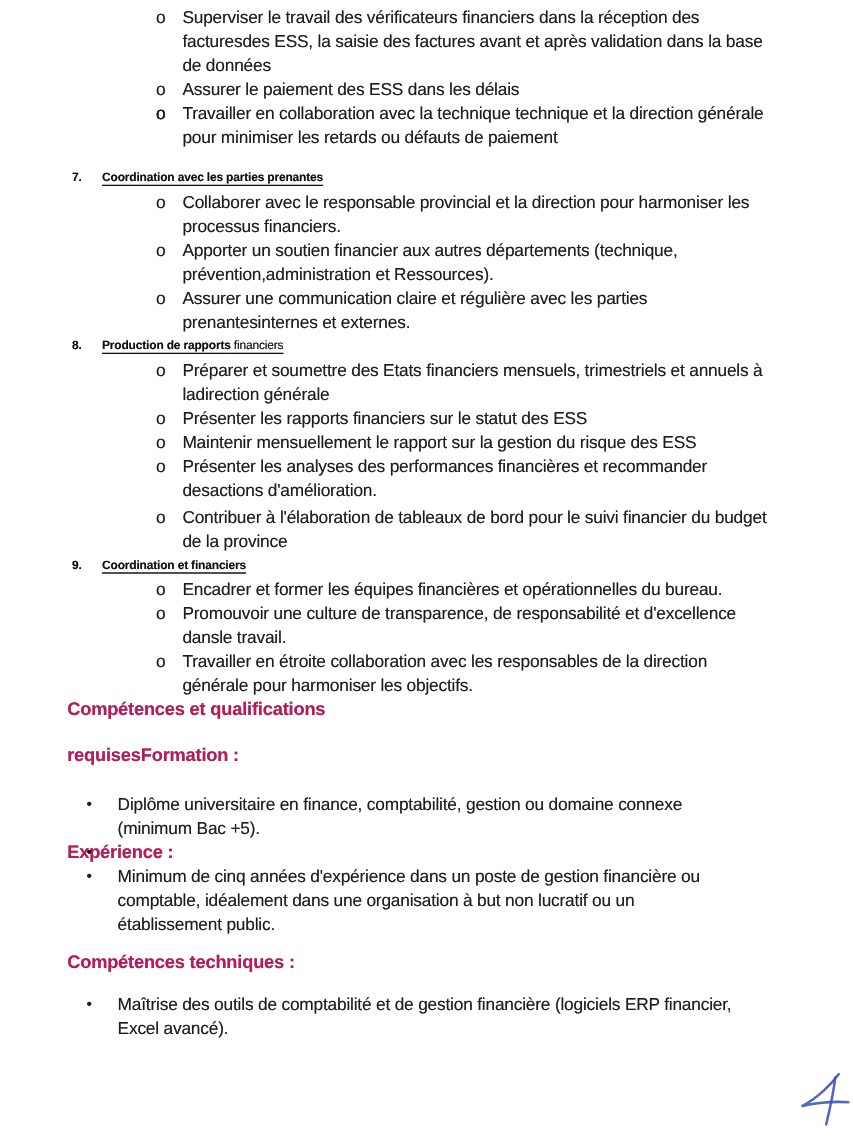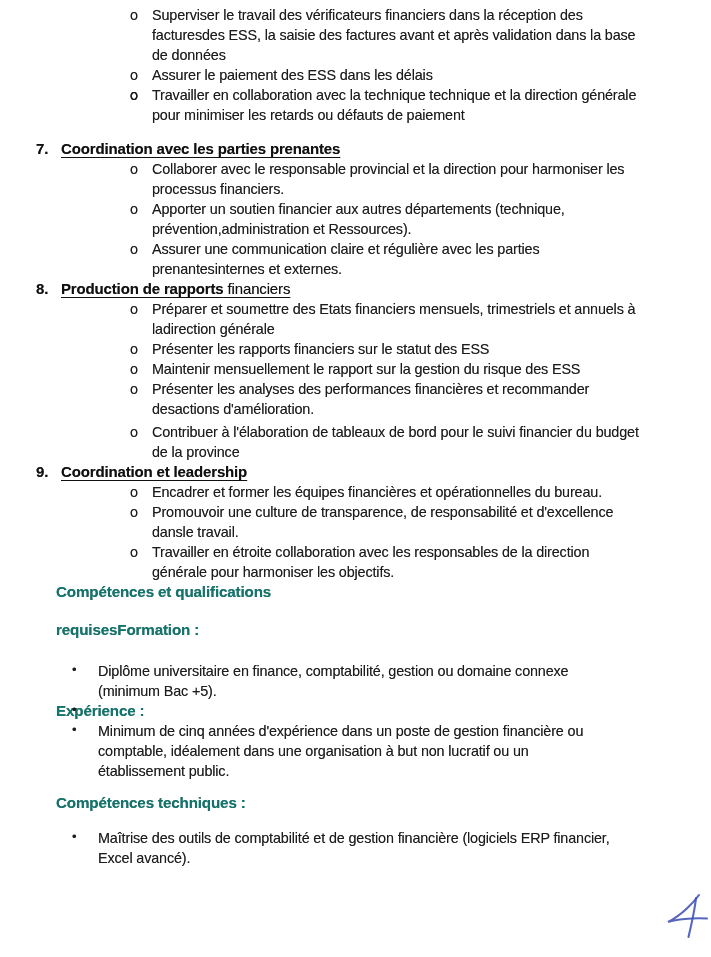--- a/index.html
+++ b/index.html
@@ -19,28 +19,28 @@
     padding-top: 5px;
   }
   
   .o-item { position: relative; padding-left: 152px; padding-right: 8px; }
   .o-item .om { position: absolute; left: 130px; top: 0; }
   
   .d-item { position: relative; padding-left: 98px; padding-right: 8px; }
   .d-item .dm { position: absolute; left: 72px; top: -1px; font-size: 13px; }
   .txt { white-space: pre-line; display: block; }
   
-  .sec-heading { margin-left: 36px; font-weight: 700; font-size: 15px; color: #101010; }
+  .sec-heading { margin-left: 60px; font-weight: 700; font-size: 10px; color: #101010; }
   .sec-num { display: inline-block; width: 25px; }
   .sec-title { text-decoration: underline; text-decoration-thickness: 1.3px; text-underline-offset: 2.5px; }
   .sec-title .tn { font-weight: 400; }
   .mt14 { margin-top: 14px; }
   .mt3  { margin-top: 3px; }
   
-  .bhead { margin-left: 56px; font-weight: 700; font-size: 15.2px; color: #0f766e; }
+  .bhead { margin-left: 56px; font-weight: 700; font-size: 15.2px; color: #be185d; }
   .h-qual { margin-top: 0px; }
   .h-req  { margin-top: 18px; }
   .h-exp  { }
   .h-tech { margin-top: 12px; }
   .list-formation { margin-top: 21px; }
   .list-tech { margin-top: 15px; }
   
   .handwritten { position: absolute; left: 663px; top: 891px; width: 46px; height: 50px; }
 </style>
 </head>
@@ -113,21 +113,21 @@
 desactions d'amélioration.</span>
     </div>
     <div class="o-item mt3">
       <span class="om">o</span>
       <span class="txt">Contribuer à l'élaboration de tableaux de bord pour le suivi financier du budget
 de la province</span>
     </div>
   </div>
 
   <div class="sec-heading">
-    <span class="sec-num">9.</span><span class="sec-title"><span class="tb">Coordination et leadership</span><span class="tn"></span></span>
+    <span class="sec-num">9.</span><span class="sec-title"><span class="tb">Coordination et financiers</span><span class="tn"></span></span>
   </div>
   <div class="o-list">
     <div class="o-item">
       <span class="om">o</span>
       <span class="txt">Encadrer et former les équipes financières et opérationnelles du bureau.</span>
     </div>
     <div class="o-item">
       <span class="om">o</span>
       <span class="txt">Promouvoir une culture de transparence, de responsabilité et d'excellence
 dansle travail.</span>

